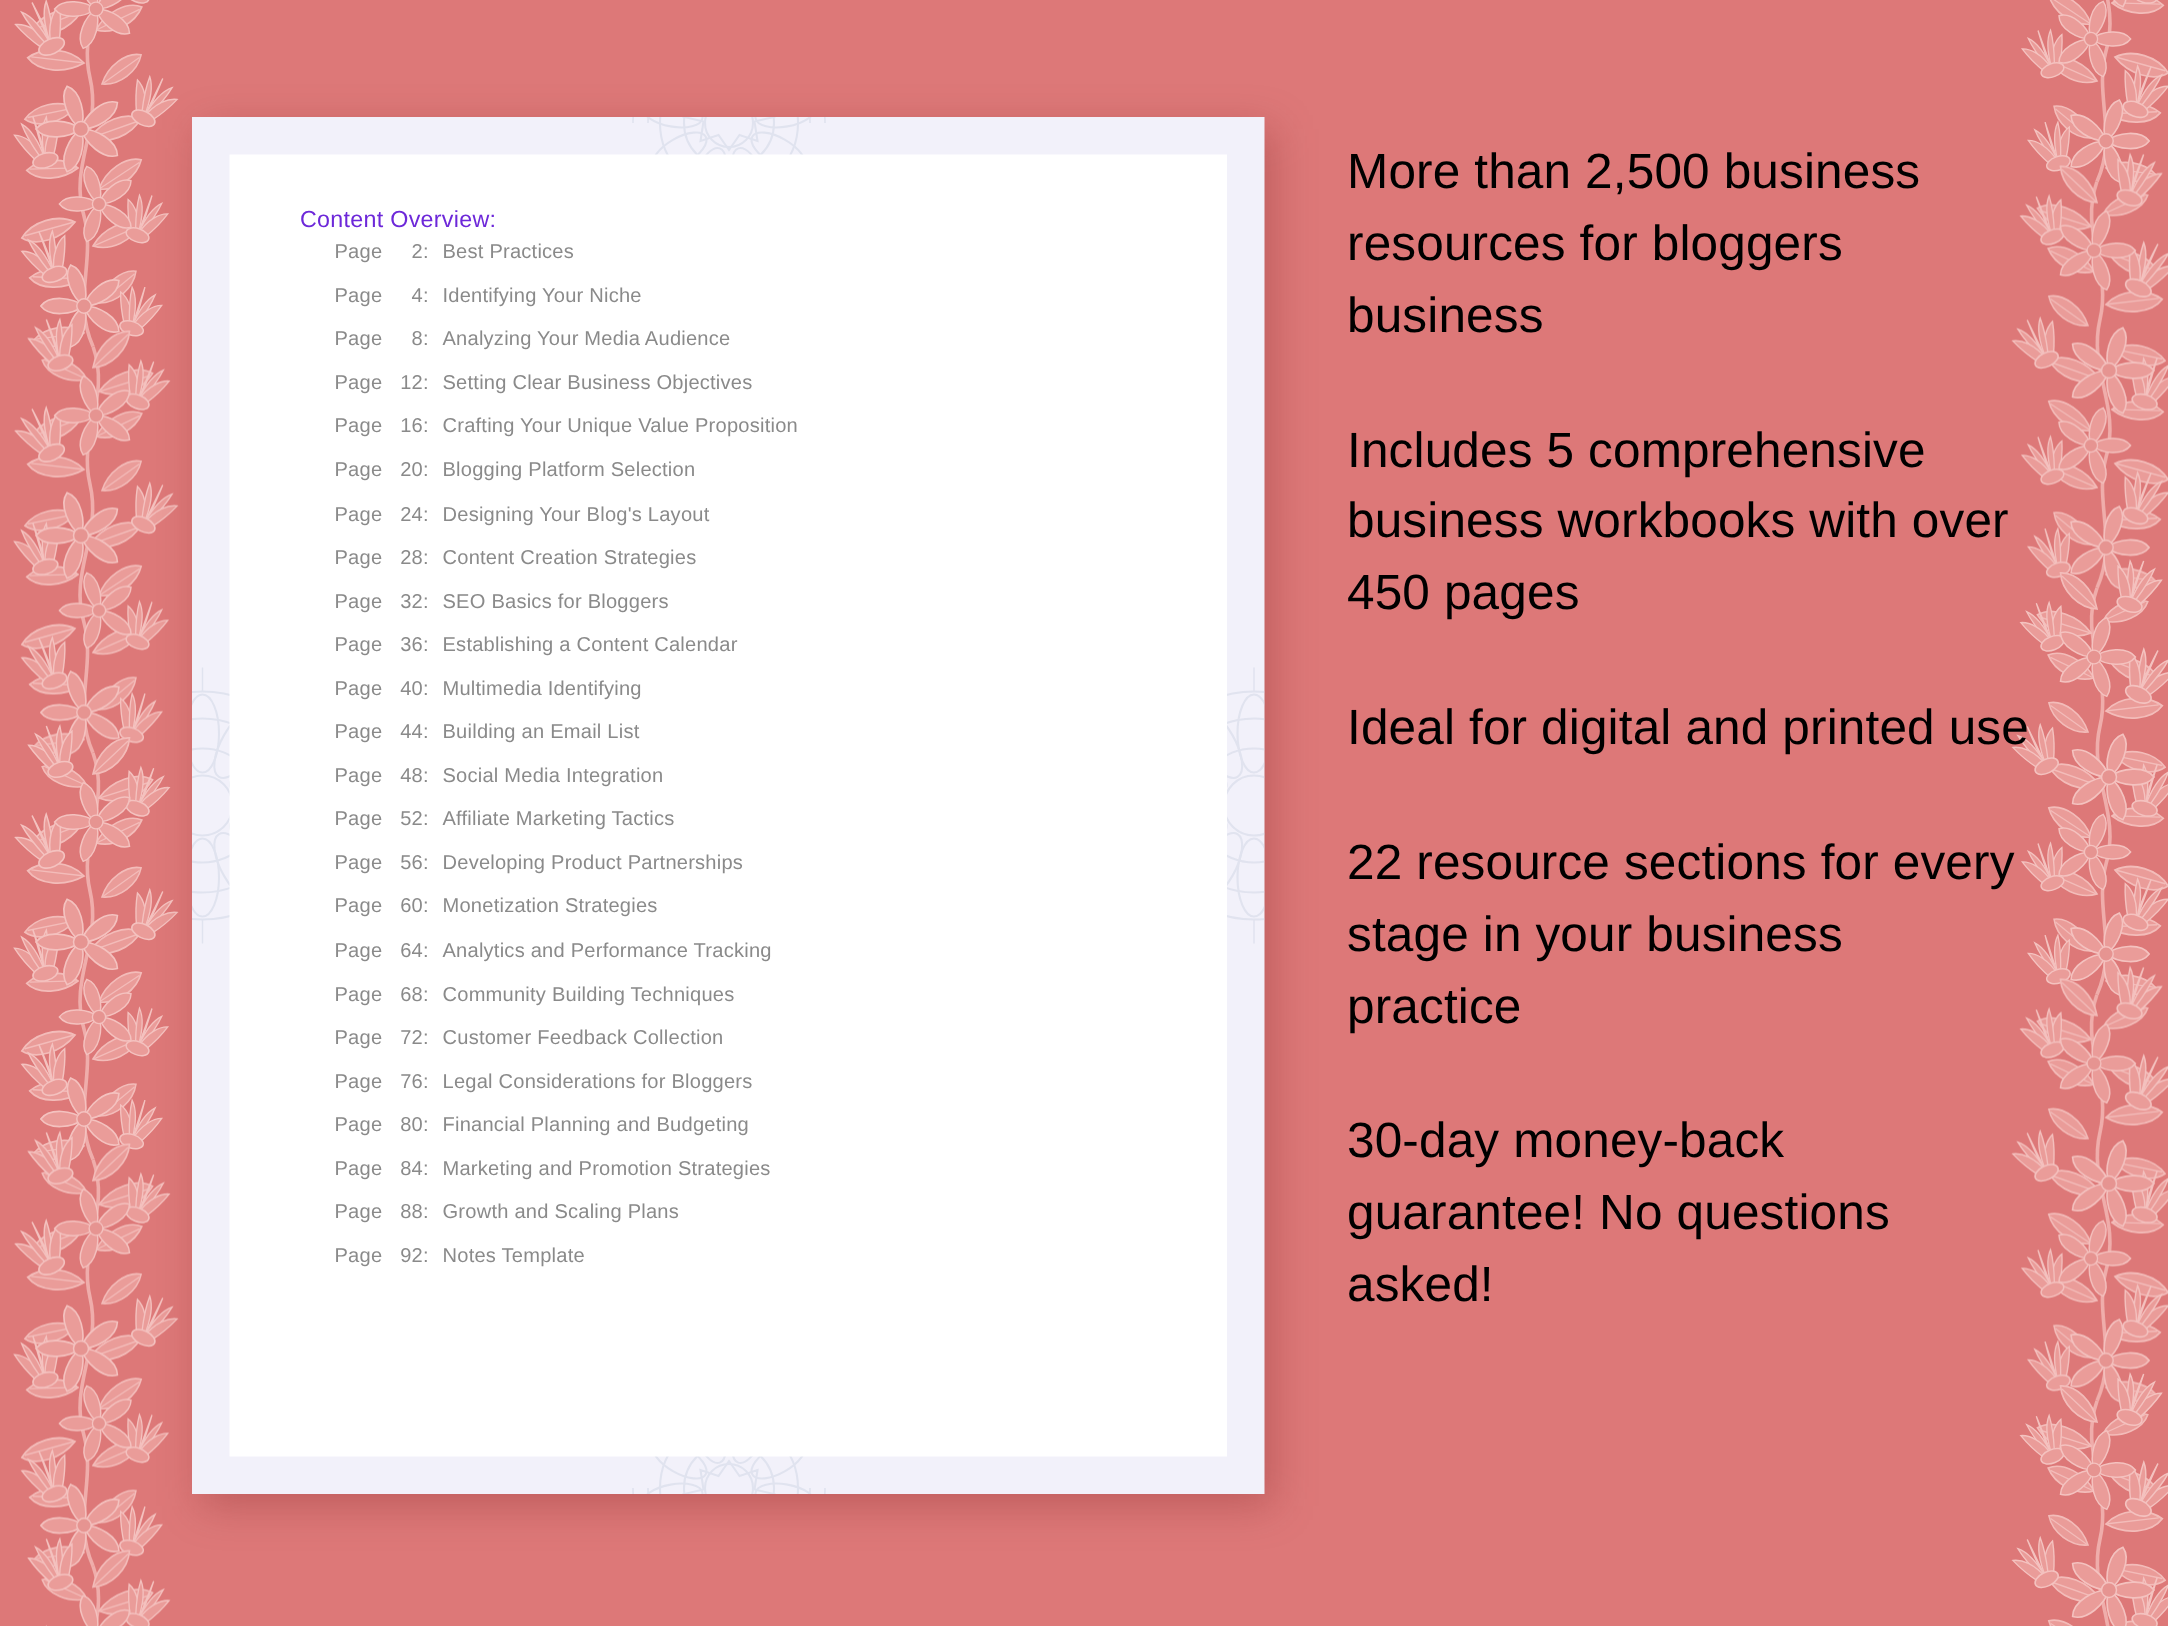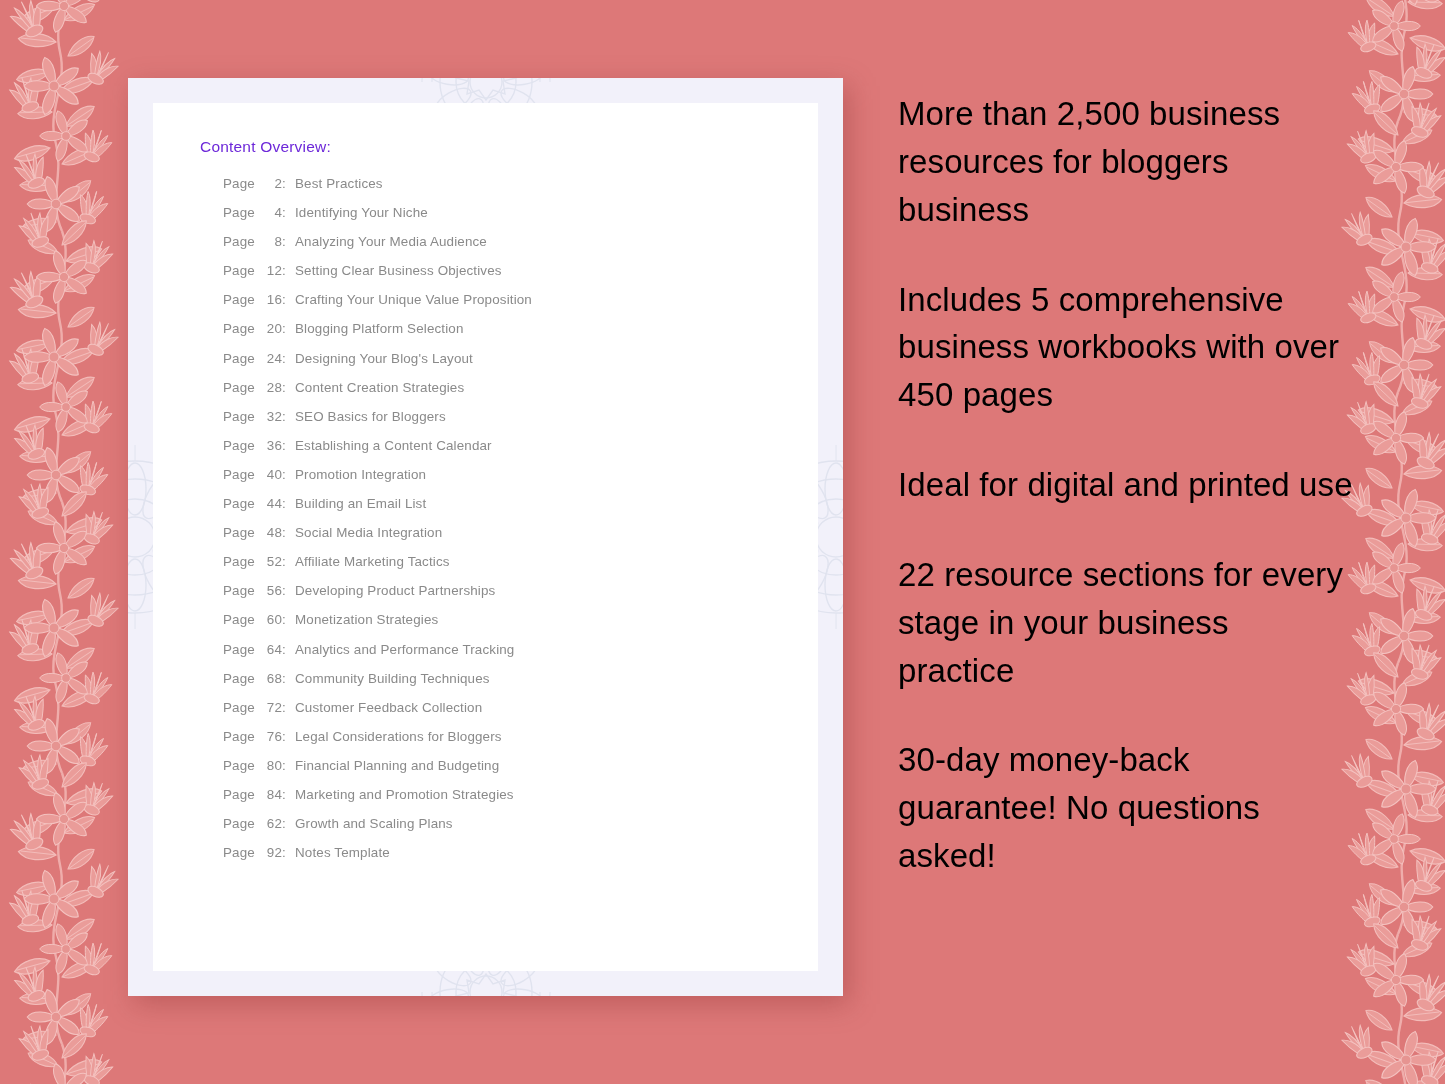--- a/index.html
+++ b/index.html
@@ -82,21 +82,21 @@
   .overview-label {
     margin-top:35px;
     margin-left:47px;
     font-size:15.5px;
     color:#6d28d9;
     font-weight:400;
     letter-spacing:0.2px;
   }
 
   .toc {
-    margin-top:20px;
+    margin-top:4px;
     margin-left:70px;
     list-style:none;
   }
 
   .toc-row {
     display:flex;
     align-items:baseline;
     font-size:13.4px;
     color:#8a8a8a;
     height:29.1px;
@@ -527,21 +527,21 @@
       <li class="toc-row">
         <span class="toc-word">Page</span>
         <span class="toc-num">36</span>
         <span class="toc-colon">:</span>
         <span class="toc-title">Establishing a Content Calendar</span>
       </li>
       <li class="toc-row">
         <span class="toc-word">Page</span>
         <span class="toc-num">40</span>
         <span class="toc-colon">:</span>
-        <span class="toc-title">Promotion Integration</span>
+        <span class="toc-title">Multimedia Identifying</span>
       </li>
       <li class="toc-row">
         <span class="toc-word">Page</span>
         <span class="toc-num">44</span>
         <span class="toc-colon">:</span>
         <span class="toc-title">Building an Email List</span>
       </li>
       <li class="toc-row">
         <span class="toc-word">Page</span>
         <span class="toc-num">48</span>
@@ -597,21 +597,21 @@
         <span class="toc-title">Financial Planning and Budgeting</span>
       </li>
       <li class="toc-row">
         <span class="toc-word">Page</span>
         <span class="toc-num">84</span>
         <span class="toc-colon">:</span>
         <span class="toc-title">Marketing and Promotion Strategies</span>
       </li>
       <li class="toc-row">
         <span class="toc-word">Page</span>
-        <span class="toc-num">62</span>
+        <span class="toc-num">88</span>
         <span class="toc-colon">:</span>
         <span class="toc-title">Growth and Scaling Plans</span>
       </li>
       <li class="toc-row">
         <span class="toc-word">Page</span>
         <span class="toc-num">92</span>
         <span class="toc-colon">:</span>
         <span class="toc-title">Notes Template</span>
       </li>
     </ul>

